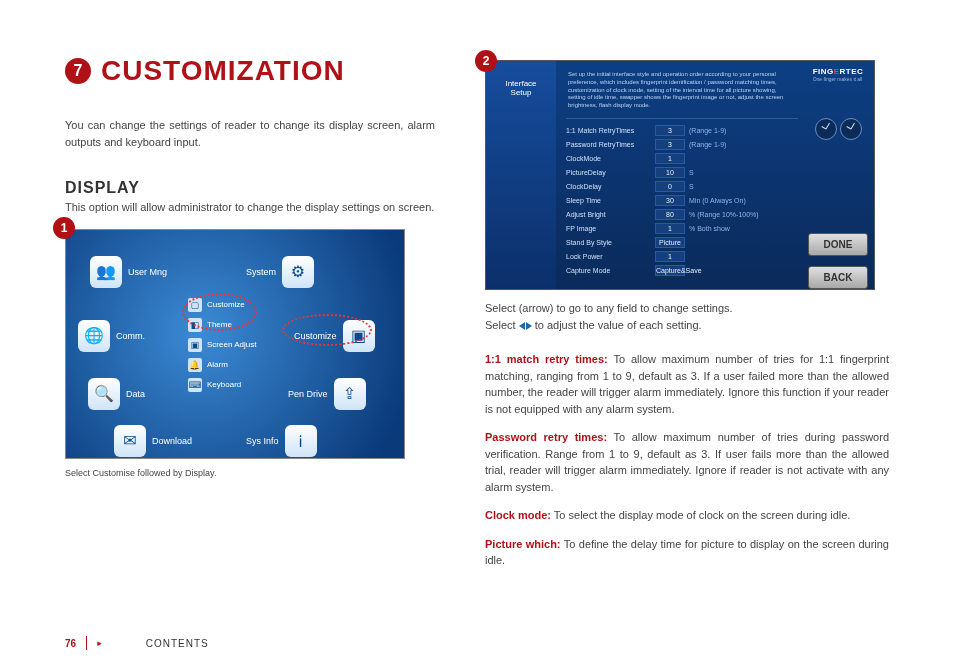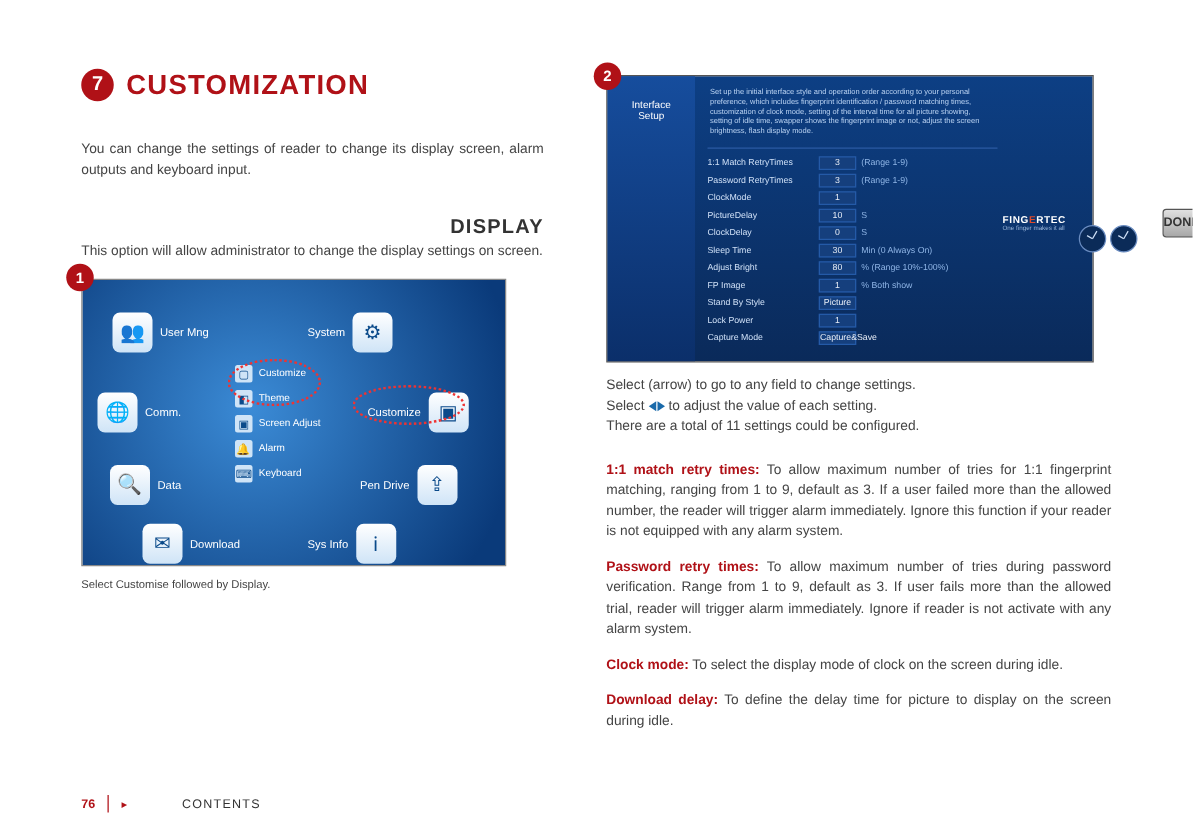--- a/index.html
+++ b/index.html
@@ -34,40 +34,39 @@
     background: #b01117;
     color: #fff;
     font-weight: bold;
     font-size: 16px;
     display: flex;
     align-items: center;
     justify-content: center;
   }
   .chapter-title {
     color: #b01117;
-    font-size: 22px;
+    font-size: 28px;
     font-weight: bold;
     letter-spacing: 1px;
   }
 
   .intro-text, .display-text, .body-text, .caption {
     font-size: 11px;
     line-height: 1.5;
     color: #444;
     text-align: justify;
   }
   .intro-text { margin-bottom: 29px; }
 
   .section-title {
     font-size: 16px;
     font-weight: bold;
     letter-spacing: 1px;
     color: #333;
     margin-bottom: 2px;
-    text-align: right;
   }
 
   .display-text { margin-bottom: 13px; }
 
   .screenshot-wrap { position: relative; }
   .step-badge {
     position: absolute;
     top: -12px; left: -12px;
     width: 22px; height: 22px;
     border-radius: 50%;
@@ -156,21 +155,21 @@
     display:flex; align-items:center; gap:4px;
     font-size:7px; color:#cfe0f7; margin-bottom:3px;
   }
   .s2-label { width:85px; }
   .s2-val {
     width:30px; background:#153f7d; border:1px solid #245aa7;
     color:#e8eef7; text-align:center; font-size:7px; padding:1px 0;
   }
   .s2-note { color:#8fb5e6; font-size:7px; }
   .s2-right {
-    width:72px; display:flex;align-items:center;
+    width:72px; display:flex;flex-direction:column;align-items:center;
     padding-top:6px; gap:10px;
   }
   .brand { color:#fff; font-size:8px; font-weight:bold; letter-spacing:.5px; }
   .brand span{color:#e04a2a;}
   .tagline{color:#9ab6da;font-size:5px;}
   .clock-pair{display:flex;gap:3px;margin-top:26px;}
   .clock{width:22px;height:22px;border-radius:50%;background:#0b2b58;border:1px solid #6a8cc0;position:relative;}
   .clock::before{content:"";position:absolute;left:50%;top:50%;width:1px;height:7px;background:#cfe0f7;transform-origin:bottom;transform:translate(-50%,-100%) rotate(30deg);}
   .clock::after{content:"";position:absolute;left:50%;top:50%;width:1px;height:5px;background:#cfe0f7;transform-origin:bottom;transform:translate(-50%,-100%) rotate(-60deg);}
   .graybtn{
@@ -364,34 +363,33 @@
   </div>
 
   <p class="body-text" style="margin-bottom:18px;">
     <span>Select (arrow) to go to any field to change settings.</span><br>
     <span>Select </span>
     <span class="select-arrow">
         <span class="tri-l"></span>
         <span class="tri-r"></span>
       </span>
     <span> to adjust the value of each setting.</span><br>
-    <span>There are a total of 11 settings could be configured.</span>
   </p>
 
   <p class="body-text">
     <span class="para-label">1:1 match retry times:</span><span> To allow maximum number of tries for 1:1 fingerprint matching, ranging from 1 to 9, default as 3. If a user failed more than the allowed number, the reader will trigger alarm immediately. Ignore this function if your reader is not equipped with any alarm system.</span>
   </p>
   <p class="body-text">
     <span class="para-label">Password retry times:</span><span> To allow maximum number of tries during password verification. Range from 1 to 9, default as 3. If user fails more than the allowed trial, reader will trigger alarm immediately. Ignore if reader is not activate with any alarm system.</span>
   </p>
   <p class="body-text">
     <span class="para-label">Clock mode:</span><span> To select the display mode of clock on the screen during idle.</span>
   </p>
   <p class="body-text">
-    <span class="para-label">Download delay:</span><span> To define the delay time for picture to display on the screen during idle.</span>
+    <span class="para-label">Picture which:</span><span> To define the delay time for picture to display on the screen during idle.</span>
   </p>
 </div>
 
 <div class="footer">
   <span class="page-num">76</span>
   <span class="footer-divider"></span>
   <span class="footer-caret">▸</span>
   <span class="footer-link">CONTENTS</span>
 </div>
 

